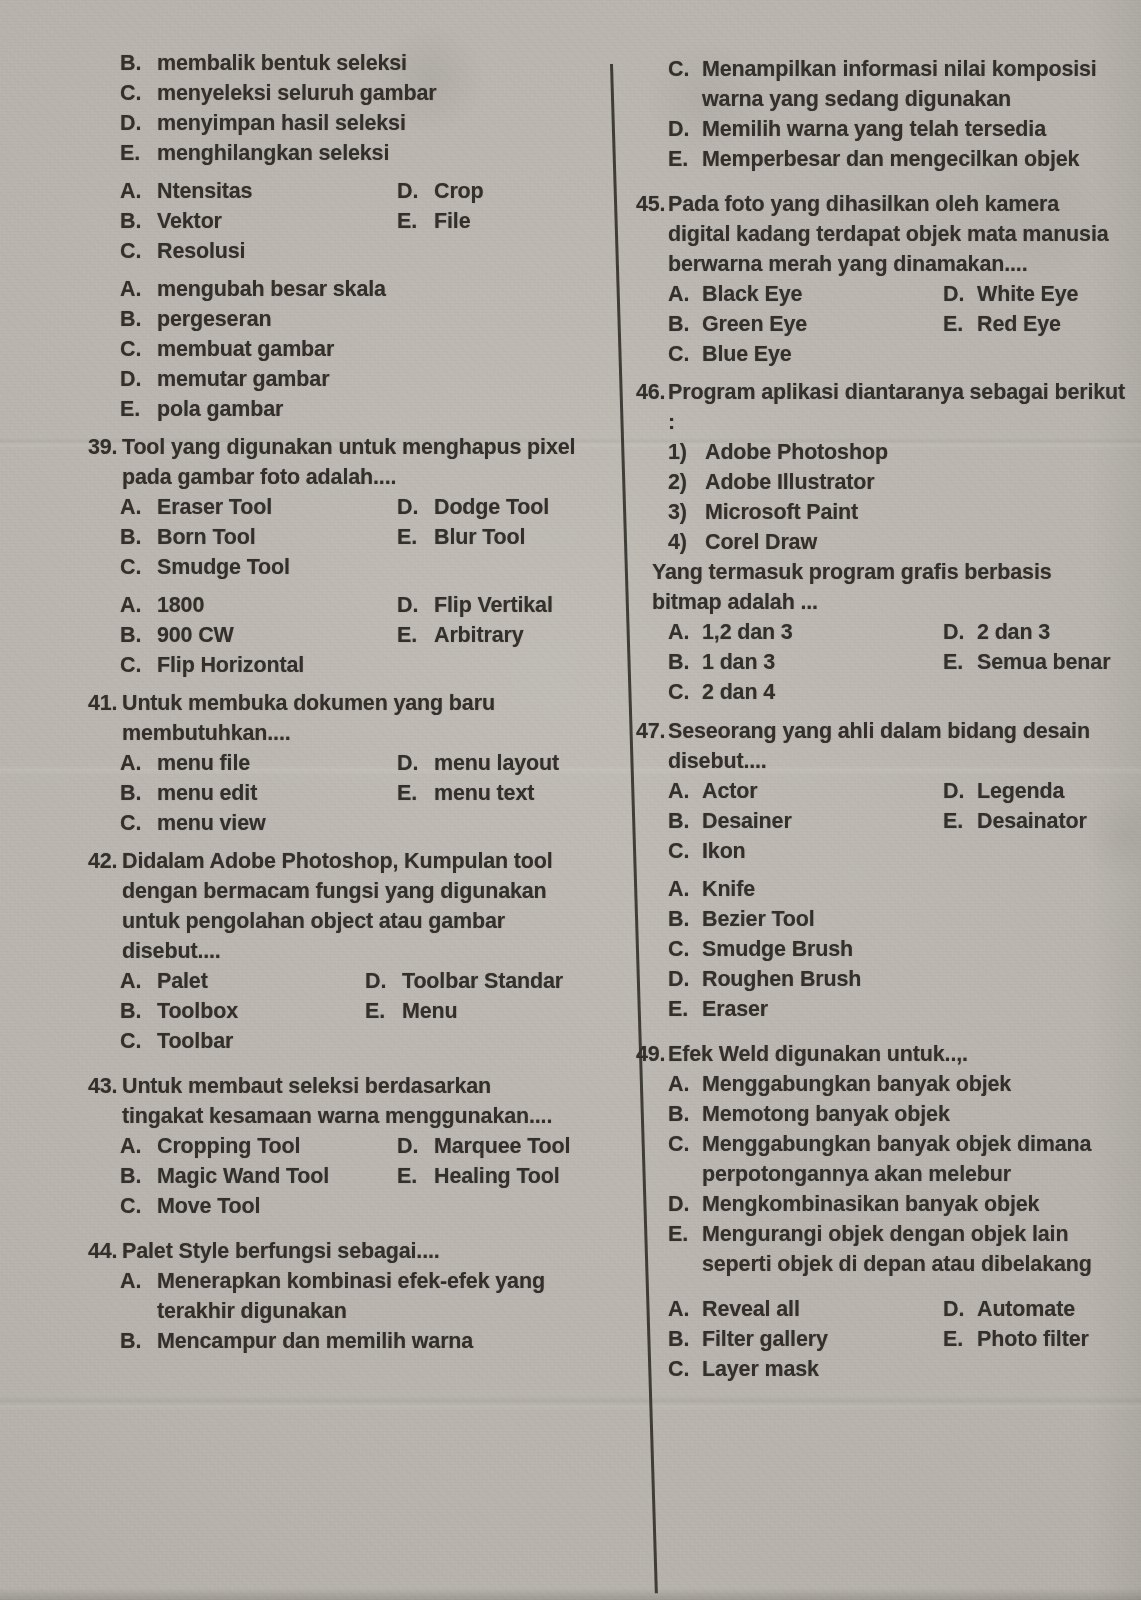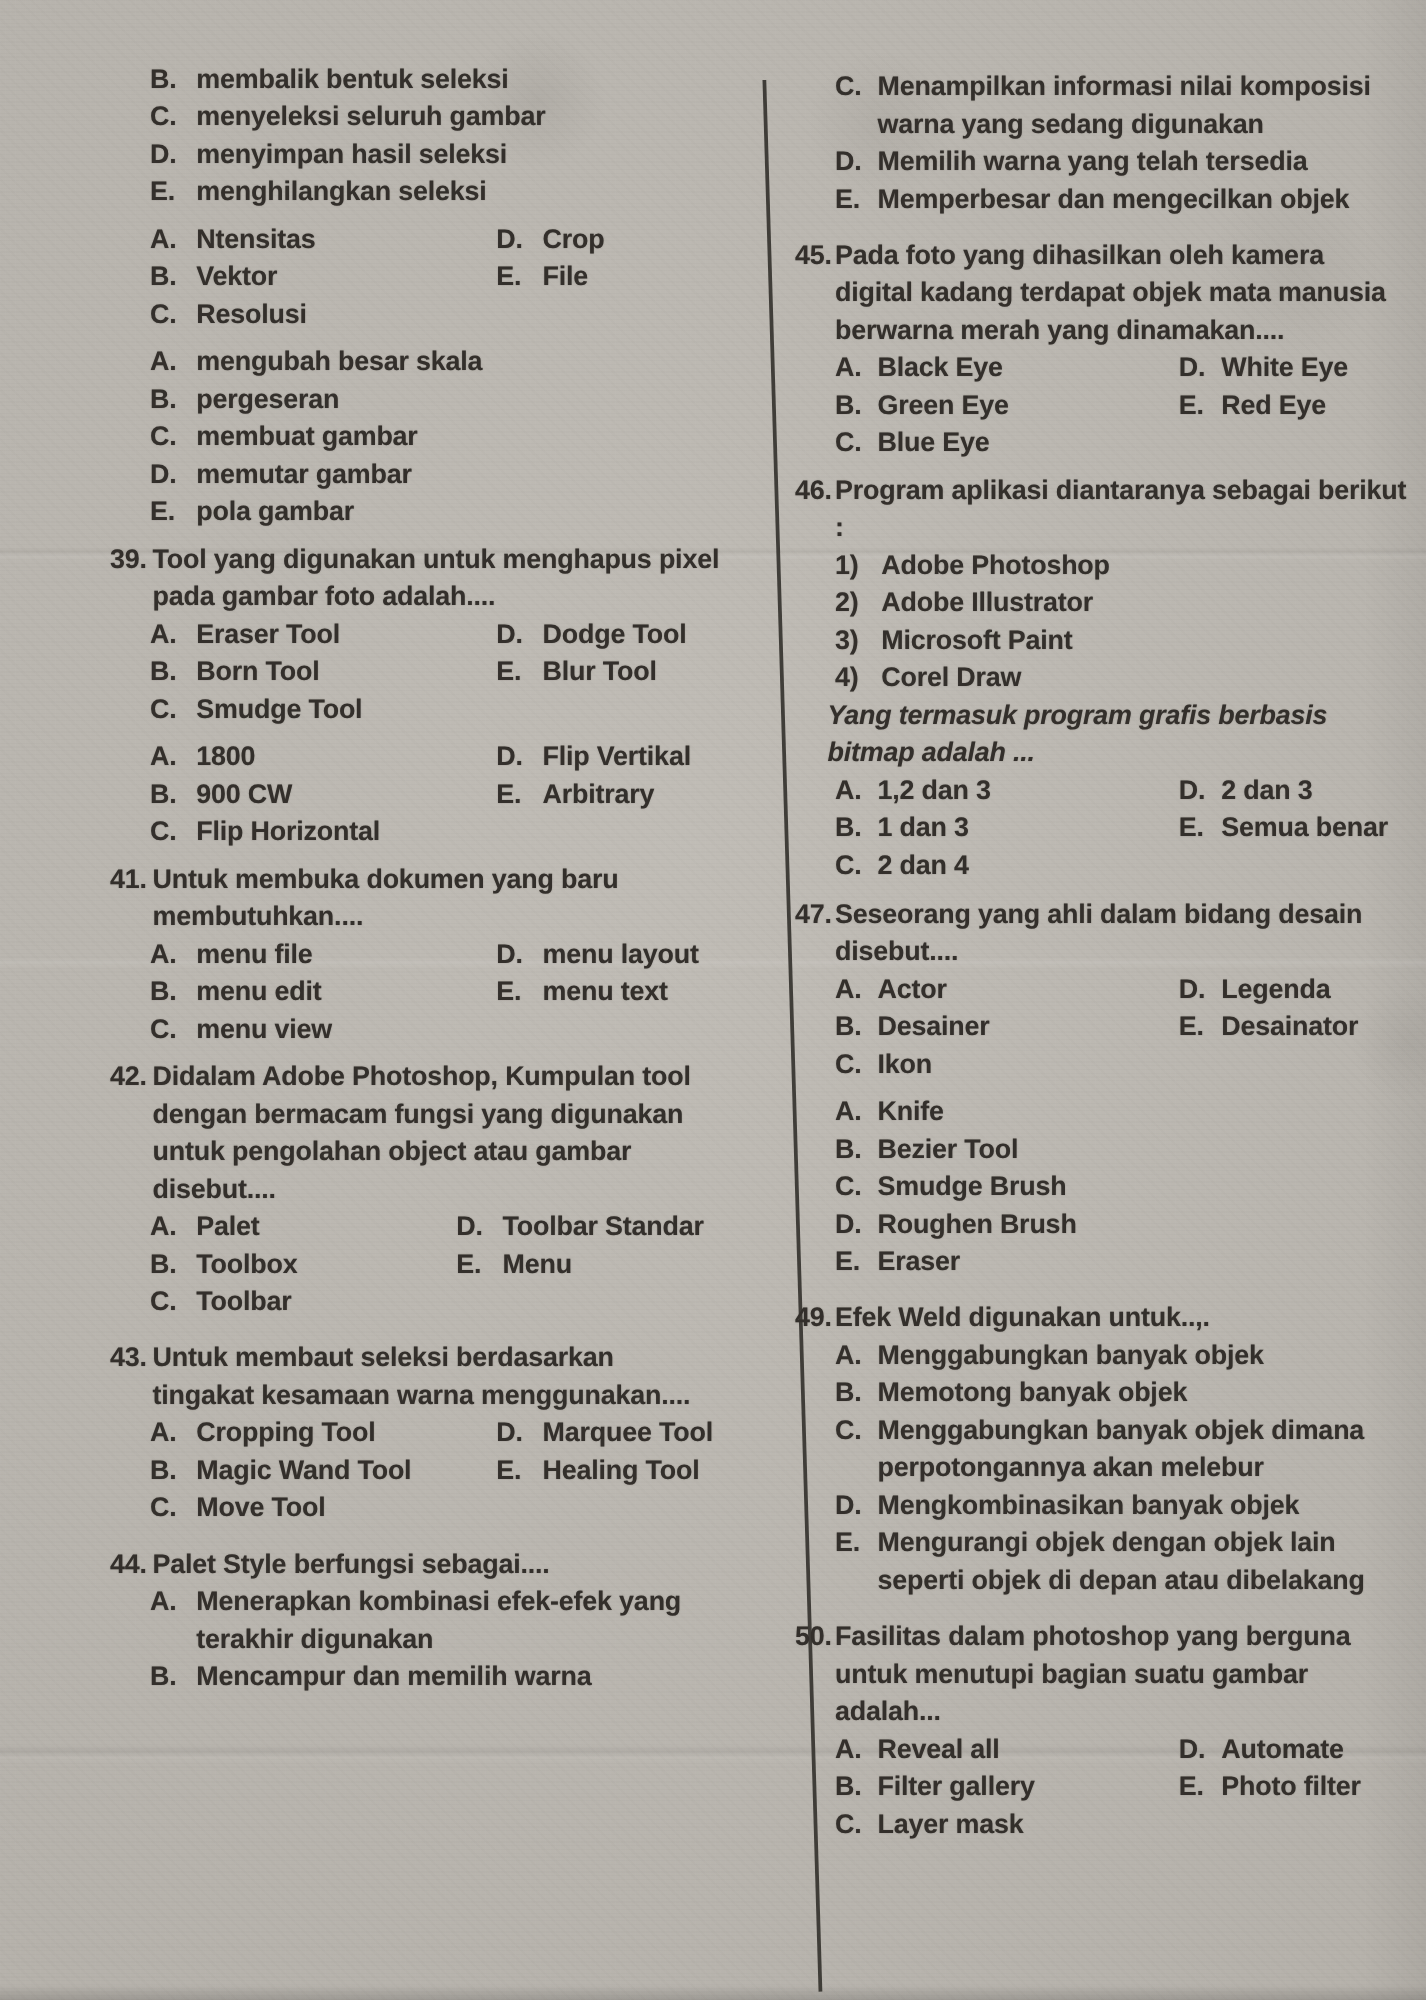--- a/index.html
+++ b/index.html
@@ -38,21 +38,21 @@
   .col-left{left:88px;top:48px;width:512px;}
   .col-right{left:636px;top:54px;width:500px;}
   .question{margin-bottom:8px;}
   .gap-md{margin-top:9px;}
   .gap-lg{margin-top:15px;}
   .qrow{display:flex;}
   .qnum{flex:0 0 34px;}
   .col-right .qnum{flex:0 0 32px;}
   .qtext{white-space:pre-line;flex:1 1 auto;}
   .qcont{white-space:pre-line;margin-left:34px;}
-  .col-right .qcont{margin-left:26px;font-style:italic;}
+  .col-right .qcont{margin-left:16px;}
   .opts{padding-left:32px;}
   .opts-grid{display:grid;grid-template-columns:277px 1fr;padding-left:32px;}
   .col-right .opts-grid{grid-template-columns:275px 1fr;}
   .opts-grid.narrow{grid-template-columns:245px 1fr;}
   .opt{display:flex;}
   .opt-letter{flex:0 0 37px;}
   .col-right .opt-letter{flex:0 0 34px;}
   .list-marker{flex:0 0 37px;}
   .opt-text{white-space:pre-line;flex:1 1 auto;}
 </style>
@@ -464,26 +464,20 @@
           <span class="opt-text">Mengkombinasikan banyak objek</span>
         </div>
         <div class="opt">
           <span class="opt-letter">E.</span>
           <span class="opt-text">Mengurangi objek dengan objek lain
 seperti objek di depan atau dibelakang</span>
         </div>
       </div>
     </div>
     <div class="question gap-lg">
-      <div class="qrow">
-        <span class="qnum">50.</span>
-        <div class="qtext">Fasilitas dalam photoshop yang berguna
-untuk menutupi bagian suatu gambar
-adalah...</div>
-      </div>
       <div class="opts-grid">
         <div class="opt">
           <span class="opt-letter">A.</span>
           <span class="opt-text">Reveal all</span>
         </div>
         <div class="opt">
           <span class="opt-letter">D.</span>
           <span class="opt-text">Automate</span>
         </div>
         <div class="opt">

